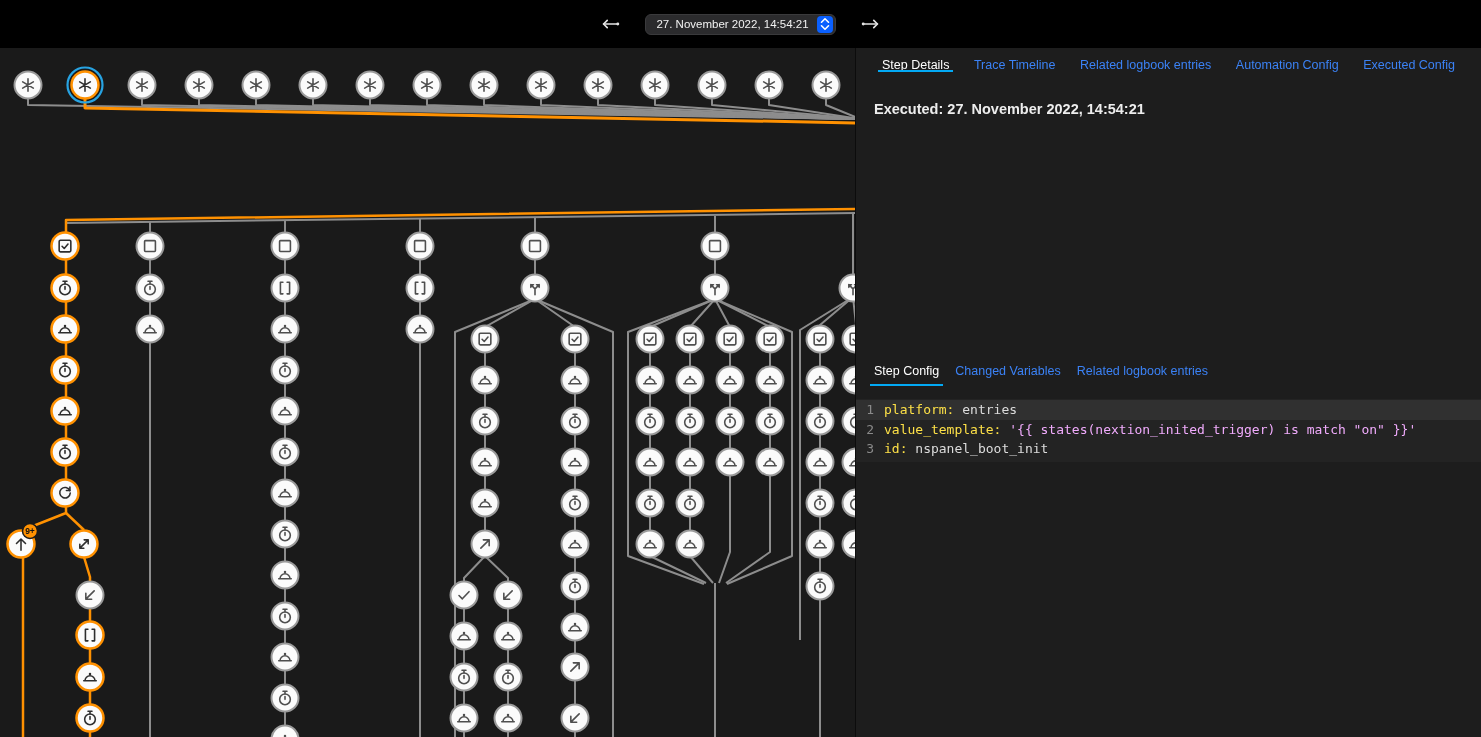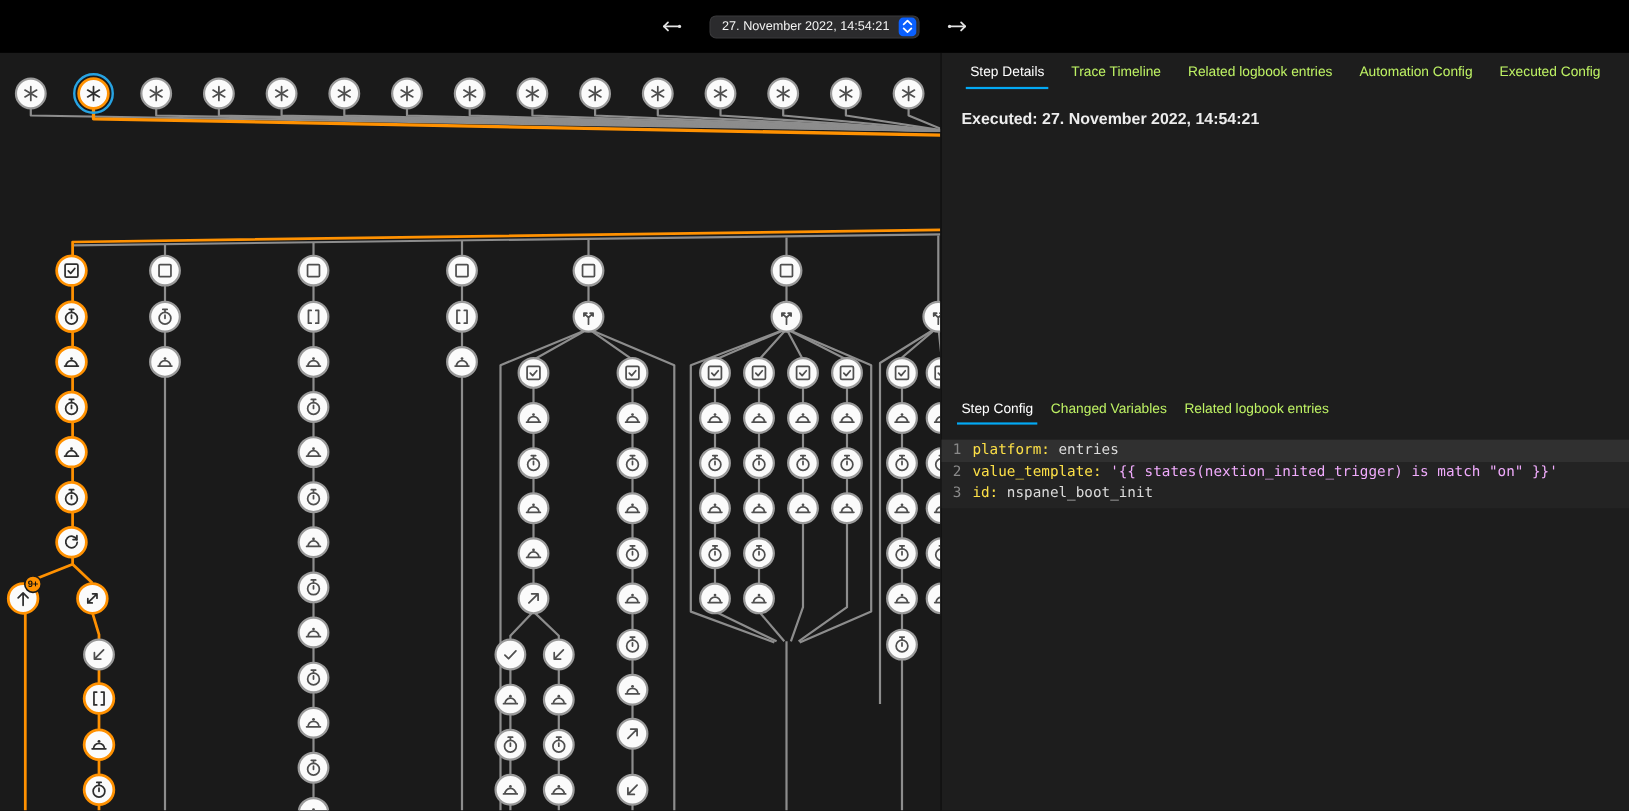--- a/index.html
+++ b/index.html
@@ -41,25 +41,25 @@
   #graph-svg { display:block; }
   #graph-svg .icon { stroke:currentColor; fill:none; stroke-width:1.9; stroke-linecap:round; stroke-linejoin:round; }
   
   #panel {
     position:absolute; left:855px; top:48px; width:626px; height:689px;
     background:#1d1d1d; border-left:1px solid #0c0c0c;
   }
   .tabs {
     display:flex; align-items:stretch; height:33px;
   }
-  .tabs.spread { justify-content:space-between; padding:0 20px; }
+  .tabs.spread { justify-content:space-between; padding:0 20px;align-items:center; }
   .tabs.leftrow { justify-content:flex-start; gap:4px; padding:0 12px; height:30px; }
   .tab {
     display:flex; align-items:center; padding:0 6px; position:relative;
-    color:#bef264; font-size:12.5px; cursor:pointer; white-space:nowrap;
+    color:#3b82f6; font-size:12.5px; cursor:pointer; white-space:nowrap;
   }
   .tab.active { color:#fff; }
   .tab.active::after {
     content:""; position:absolute; left:2px; right:2px; bottom:0; height:2px;
     background:#03a9f4;
   }
   .panel-top { height:308px; }
   .executed-line { padding:20px 18px; color:#ededed; font-size:14.5px;font-weight:bold; }
   .panel-bottom { }
   .code {

